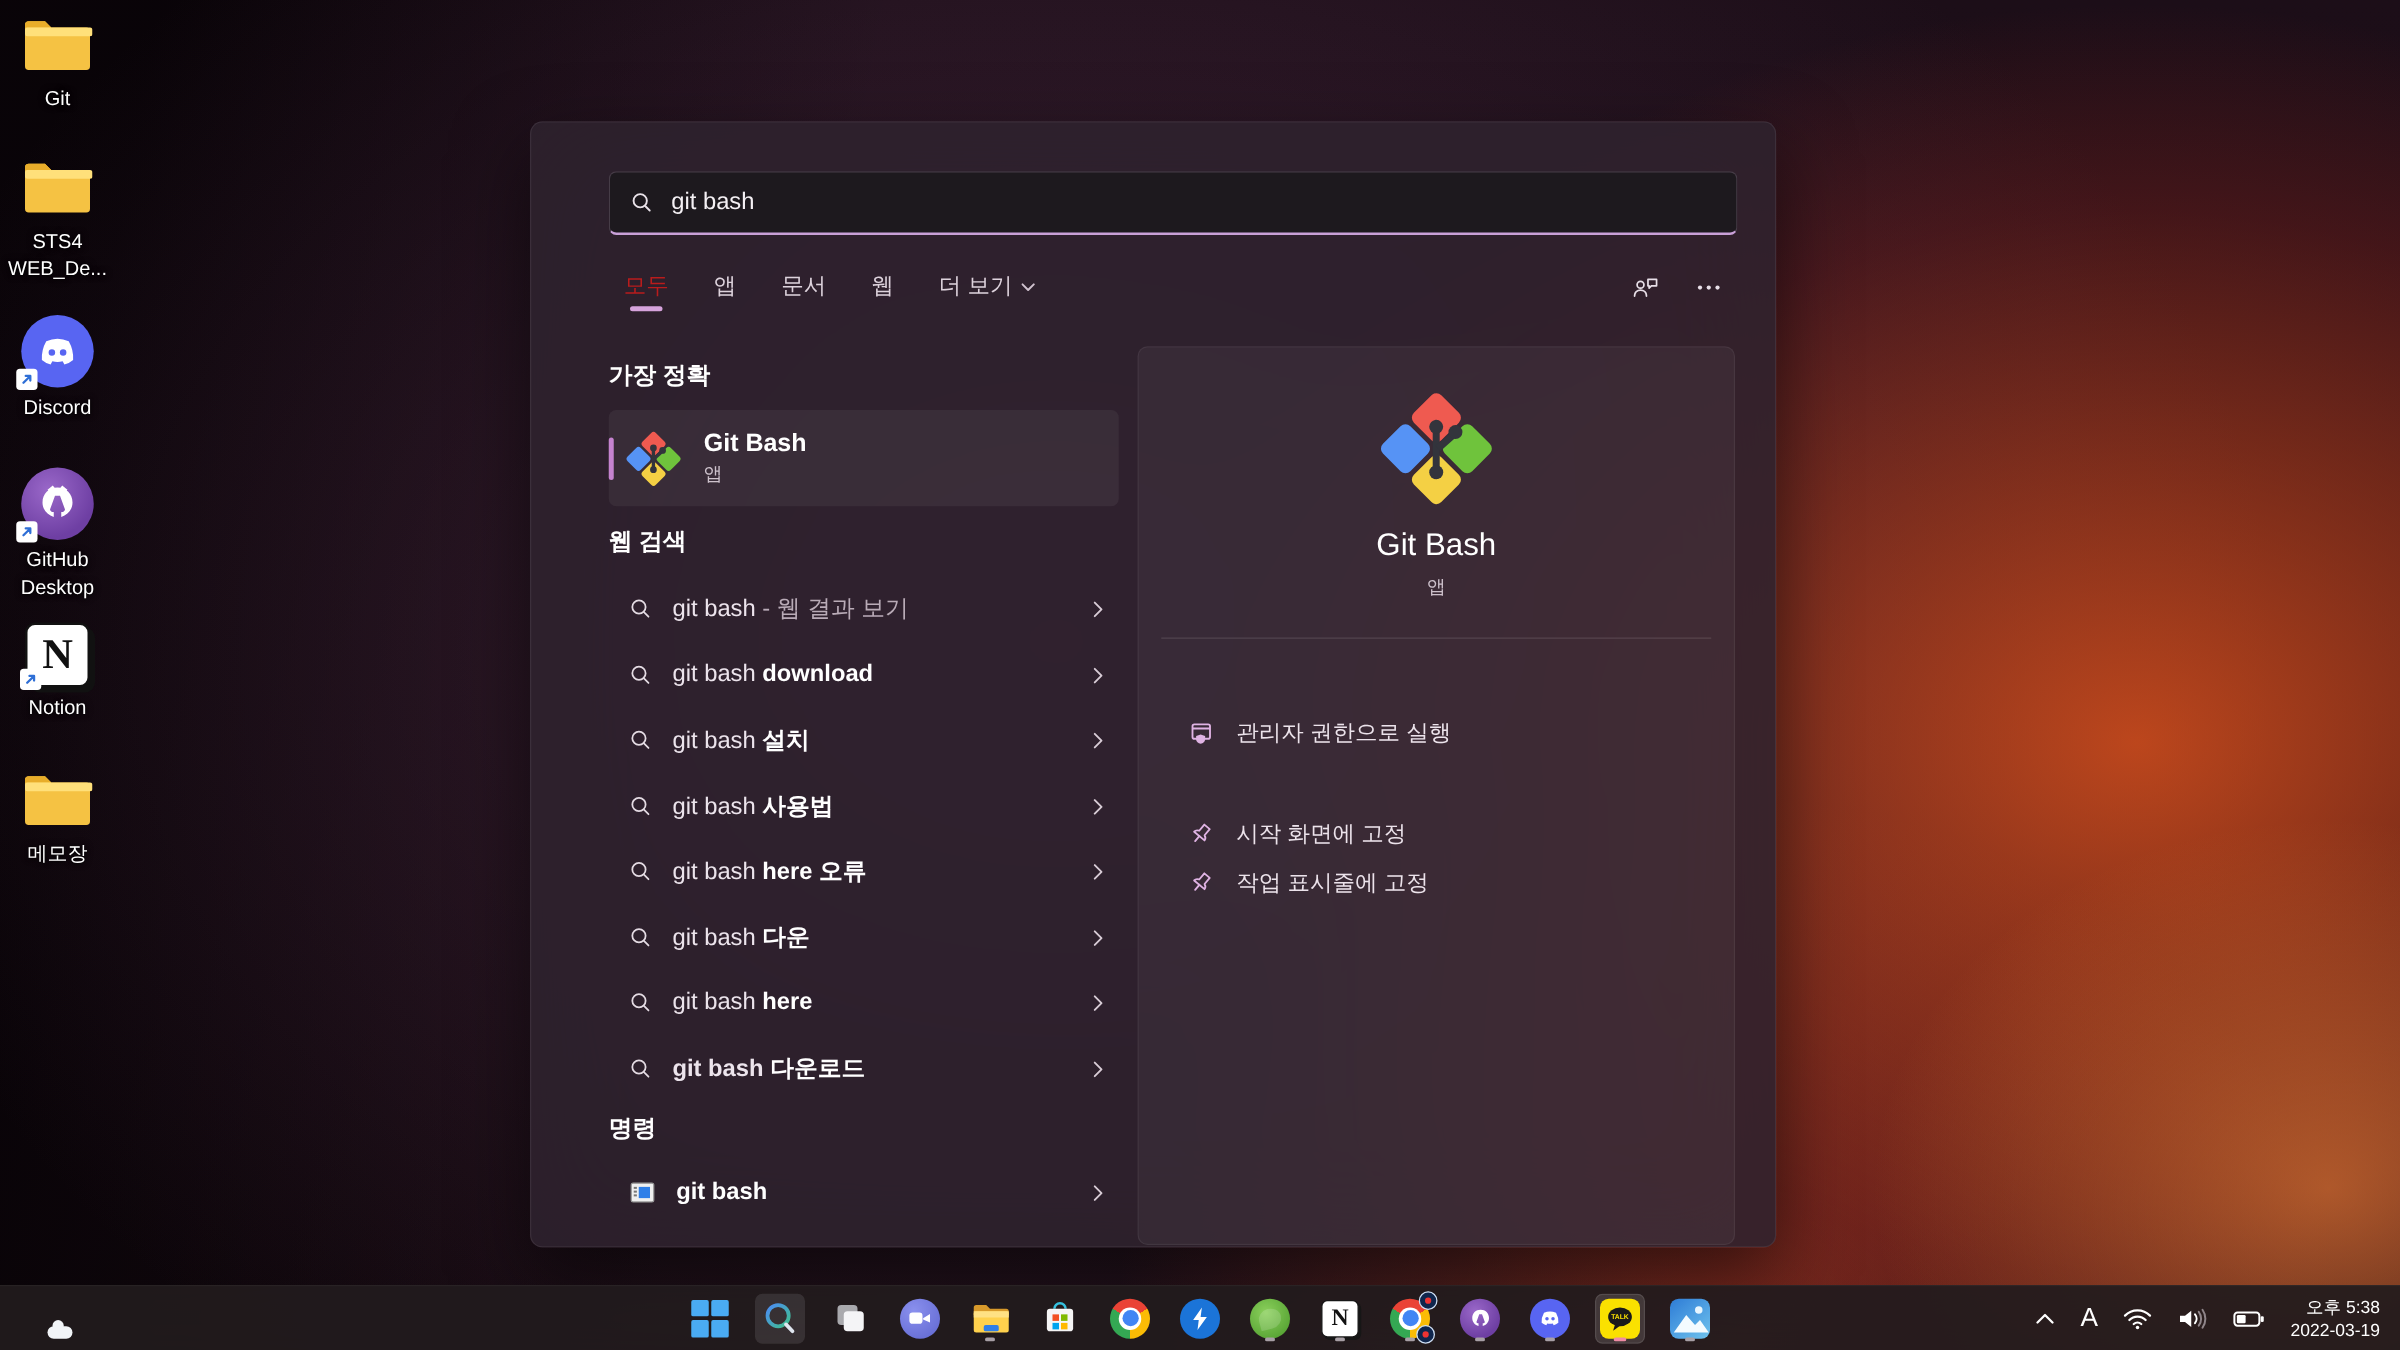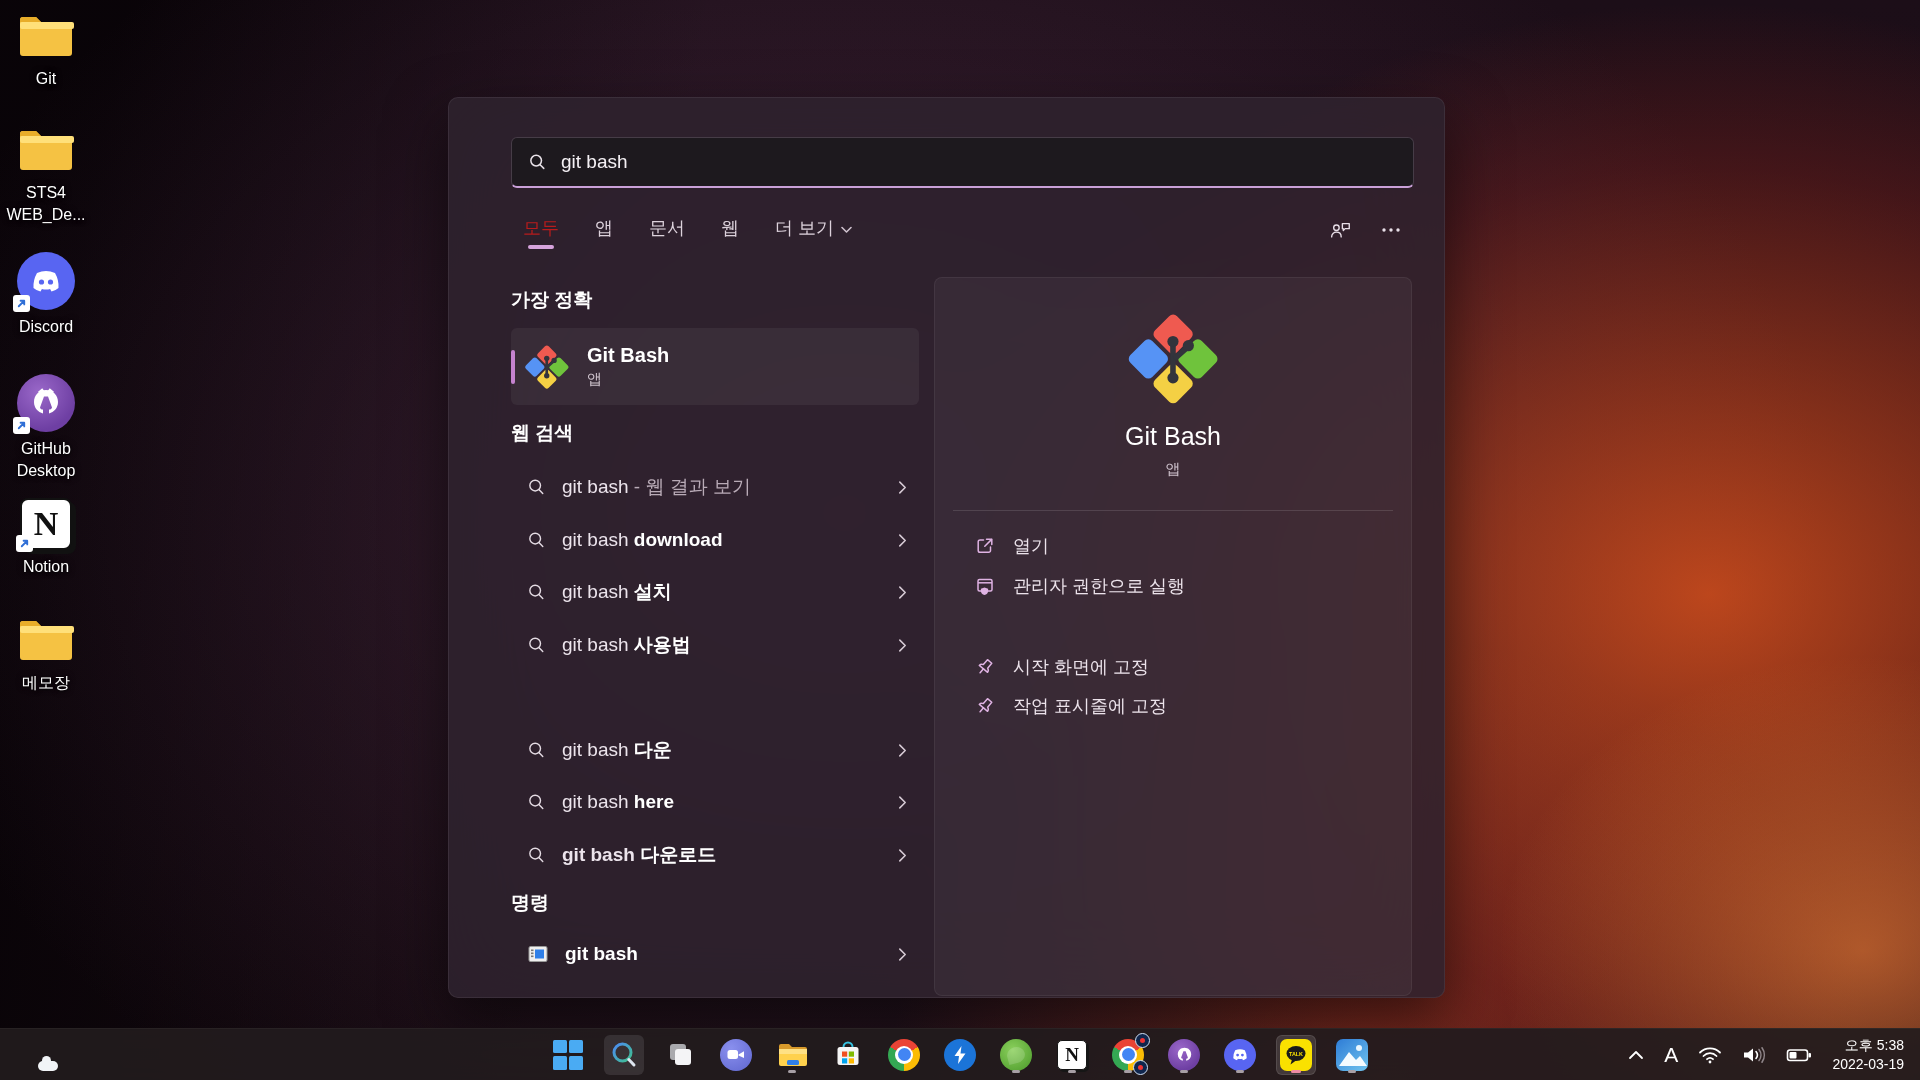--- a/index.html
+++ b/index.html
@@ -39,21 +39,21 @@
   .gitlogo { position:relative; display:flex; align-items:center; justify-content:center; }
   .gitlogo .rot { width:72%; height:72%; transform:rotate(45deg); display:grid; grid-template-columns:1fr 1fr; grid-template-rows:1fr 1fr; gap:7%; }
   .gitlogo .rot i { border-radius:18%; display:block; }
   .gitlogo .cr { background:#ef5a50; } 
   .gitlogo .cg { background:#6fc33c; } 
   .gitlogo .cb { background:#5693f5; } 
   .gitlogo .cy { background:#f4d044; } 
   .gitlogo svg.branch { position:absolute; inset:12%; }
 
   
-  .panel { left:448px; top:97px; width:997px; height:901px; border-radius:10px;
+  .panel { left:424px; top:97px; width:997px; height:901px; border-radius:10px;
     background:rgba(45,34,45,.88);
     border:1px solid rgba(255,255,255,.07);
     box-shadow:0 24px 60px rgba(0,0,0,.55);
     backdrop-filter: blur(40px) saturate(130%); }
 
   .searchbox { position:absolute; left:62px; top:39px; width:903px; height:51px;
     background:#1d191e; border:1px solid #463c47; border-bottom:2px solid #c9a0d8;
     border-radius:6px; display:flex; align-items:center; padding:0 16px; gap:14px; }
   .searchbox svg { width:19px; height:19px; color:#e9e2e9; flex:0 0 auto; }
   .searchbox .q { font-size:19px; color:#f4f0f4; }
@@ -326,20 +326,30 @@
   <div class="list-row" style="top:526px;">
     <svg class="mag" viewBox="0 0 20 20">
         <circle cx="8.6" cy="8" r="5.6" fill="none" stroke="currentColor" stroke-width="1.5"></circle>
         <line x1="12.8" y1="12.4" x2="16.6" y2="16.2" stroke="currentColor" stroke-width="1.5" stroke-linecap="round"></line>
       </svg>
     <span class="txt"><span>git bash </span><b>사용법</b></span>
     <svg class="chev" viewBox="0 0 10 16">
         <polyline points="2,2 8,8 2,14" fill="none" stroke="currentColor" stroke-width="1.7" stroke-linecap="round" stroke-linejoin="round"></polyline>
       </svg>
   </div>
+  <div class="list-row" style="top:578px;">
+    <svg class="mag" viewBox="0 0 20 20">
+        <circle cx="8.6" cy="8" r="5.6" fill="none" stroke="currentColor" stroke-width="1.5"></circle>
+        <line x1="12.8" y1="12.4" x2="16.6" y2="16.2" stroke="currentColor" stroke-width="1.5" stroke-linecap="round"></line>
+      </svg>
+    <span class="txt"><span>git bash </span><b>here 오류</b></span>
+    <svg class="chev" viewBox="0 0 10 16">
+        <polyline points="2,2 8,8 2,14" fill="none" stroke="currentColor" stroke-width="1.7" stroke-linecap="round" stroke-linejoin="round"></polyline>
+      </svg>
+  </div>
   <div class="list-row" style="top:631px;">
     <svg class="mag" viewBox="0 0 20 20">
         <circle cx="8.6" cy="8" r="5.6" fill="none" stroke="currentColor" stroke-width="1.5"></circle>
         <line x1="12.8" y1="12.4" x2="16.6" y2="16.2" stroke="currentColor" stroke-width="1.5" stroke-linecap="round"></line>
       </svg>
     <span class="txt"><span>git bash </span><b>다운</b></span>
     <svg class="chev" viewBox="0 0 10 16">
         <polyline points="2,2 8,8 2,14" fill="none" stroke="currentColor" stroke-width="1.7" stroke-linecap="round" stroke-linejoin="round"></polyline>
       </svg>
   </div>
@@ -395,28 +405,20 @@
             <circle cx="50" cy="25" r="8" stroke="none"></circle>
             <circle cx="50" cy="77" r="8" stroke="none"></circle>
             <circle cx="72" cy="31" r="8" stroke="none"></circle>
           </g>
         </svg>
     </span>
     <div class="ptitle">Git Bash</div>
     <div class="psub">앱</div>
     <div class="divider"></div>
 
-    <div class="action" style="top:248px;">
-      <svg viewBox="0 0 20 20">
-          <path d="M8.5 4 H5 a1.8 1.8 0 0 0 -1.8 1.8 v8.7 A1.8 1.8 0 0 0 5 16.3 h8.7 a1.8 1.8 0 0 0 1.8 -1.8 V11" fill="none" stroke="currentColor" stroke-width="1.5" stroke-linecap="round"></path>
-          <polyline points="11.5,3.2 16.8,3.2 16.8,8.5" fill="none" stroke="currentColor" stroke-width="1.5" stroke-linecap="round" stroke-linejoin="round"></polyline>
-          <line x1="16.4" y1="3.6" x2="9.8" y2="10.2" stroke="currentColor" stroke-width="1.5" stroke-linecap="round"></line>
-        </svg>
-      <span class="al">열기</span>
-    </div>
     <div class="action" style="top:288px;">
       <svg viewBox="0 0 20 20">
           <rect x="3" y="3.5" width="14" height="11.5" rx="1.5" fill="none" stroke="currentColor" stroke-width="1.5"></rect>
           <line x1="3" y1="6.8" x2="17" y2="6.8" stroke="currentColor" stroke-width="1.5"></line>
           <path d="M9.5 11.5 l3.6 1.2 v2.6 c0 2-1.6 3.2-3.6 3.7 -2-.5-3.6-1.7-3.6-3.7 v-2.6 z" fill="currentColor"></path>
         </svg>
       <span class="al">관리자 권한으로 실행</span>
     </div>
     <div class="action" style="top:369px;">
       <svg viewBox="0 0 20 20">

